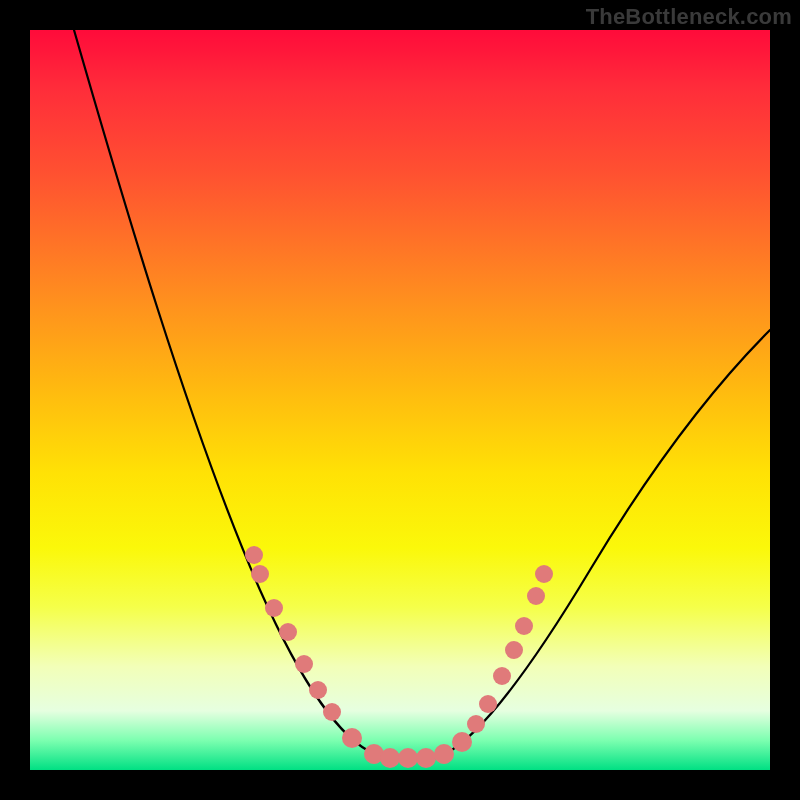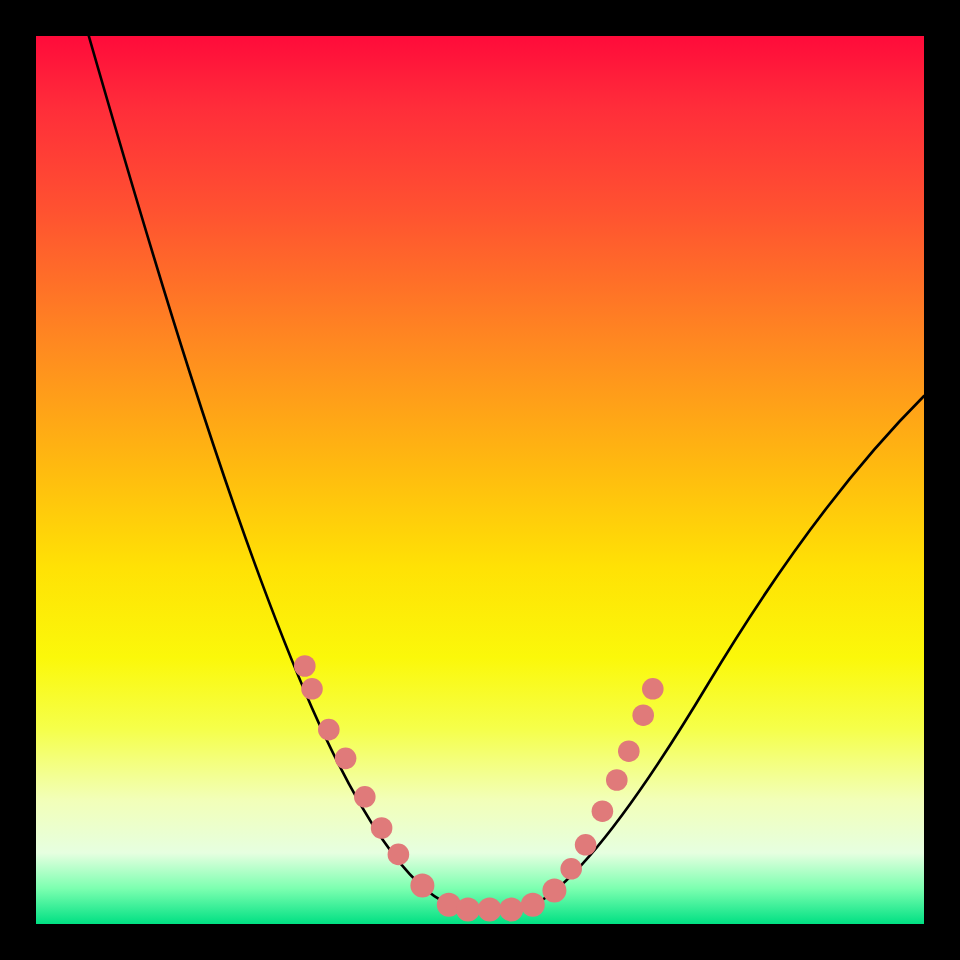--- a/index.html
+++ b/index.html
@@ -103,13 +103,14 @@
         <circle cx="472" cy="646" r="9"></circle>
         <circle cx="484" cy="620" r="9"></circle>
         <circle cx="494" cy="596" r="9"></circle>
         <circle cx="506" cy="566" r="9"></circle>
         <circle cx="514" cy="544" r="9"></circle>
       </g>
     </svg>
 
   </div>
 
+  <div class="watermark">TheBottleneck.com</div>
 </div>
 
 </body></html>

